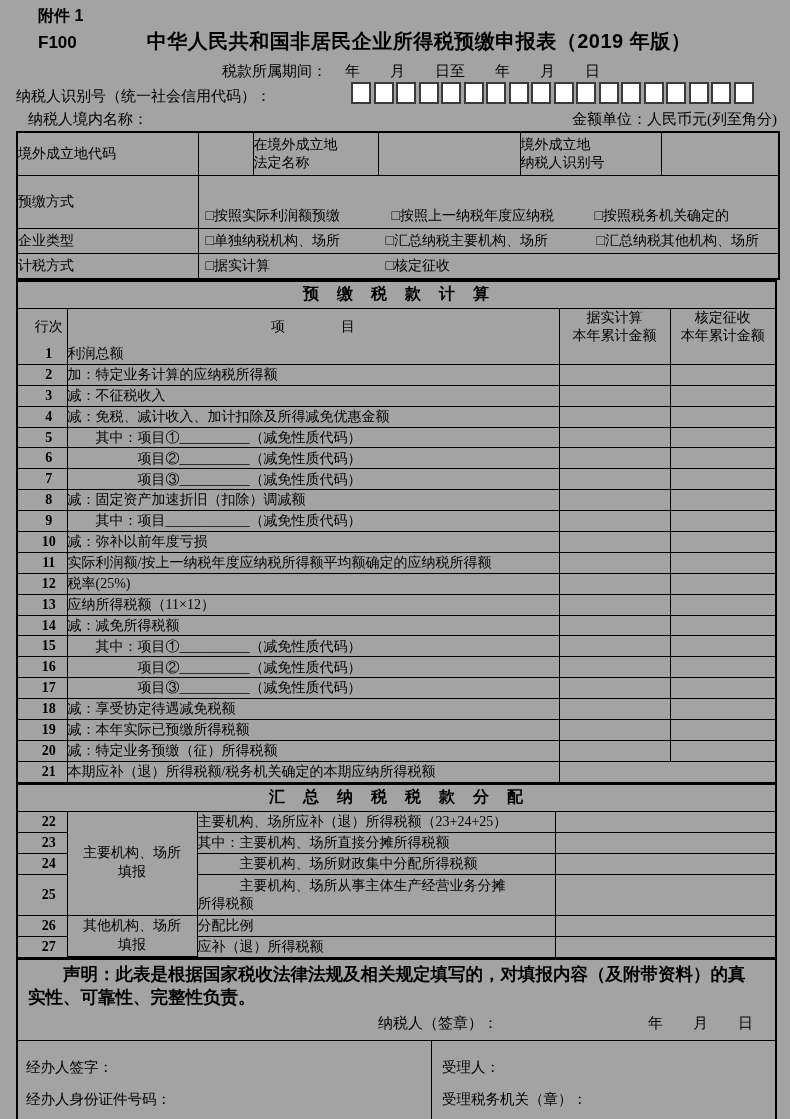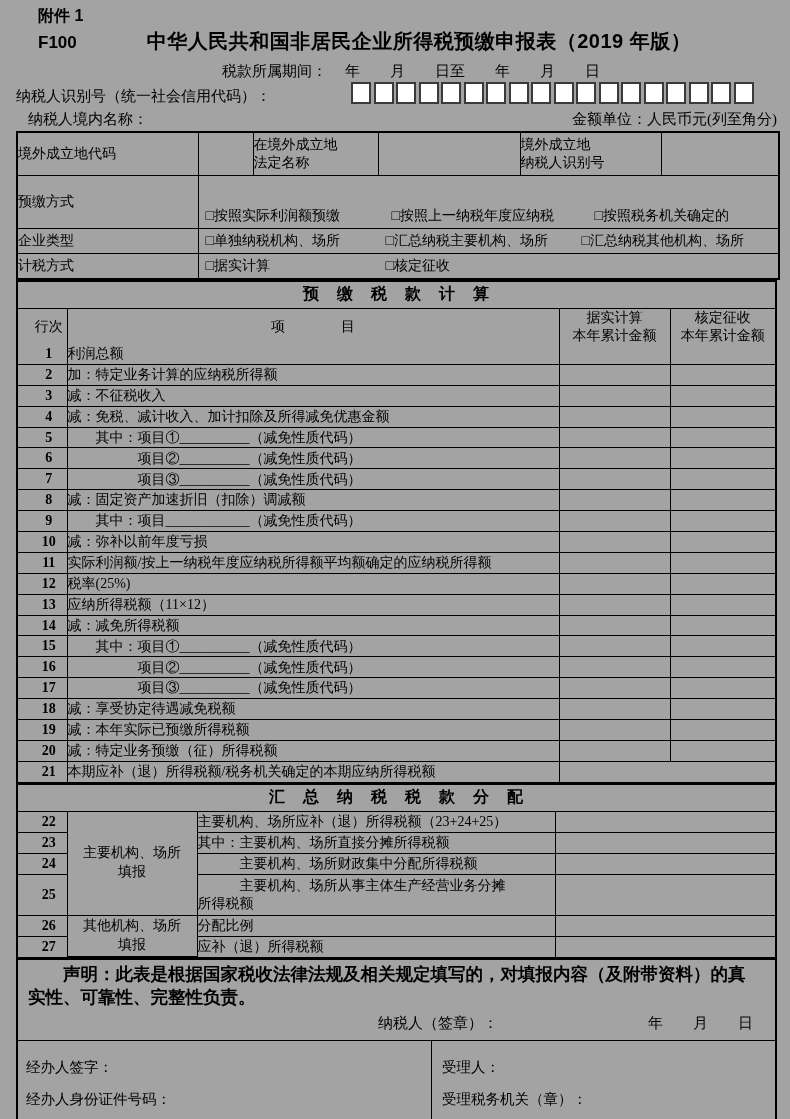--- a/index.html
+++ b/index.html
@@ -30,21 +30,21 @@
   .r2 td{height:52px;}
   .r3 td,.r4 td{height:24px;}
   .c-label{text-align:left;}
   .pre{white-space:pre-line;line-height:1.3;}
   .cell-pad{padding:1px 4px;}
   .opt-cell{position:relative;}
   .opt{position:absolute;display:inline-block;white-space:pre-line;line-height:21px;}
   .r2 .opt{top:5px;margin-top:24px;}
   .r3 .opt,.r4 .opt{top:1px;}
   .o1{left:7px;} .r2 .o2{left:193px;} .r2 .o3{left:396px;}
-  .r3 .o2,.r4 .o2{left:187px;} .r3 .o3{left:383px;font-family:Liberation Serif, serif;}
+  .r3 .o2,.r4 .o2{left:187px;} .r3 .o3{left:398px;font-family:Liberation Serif, serif;}
   
   .main-block{width:757px;margin-left:16px;border:2.5px solid #000;}
   .sec-title{font-weight:bold;font-size:16px;text-align:center;padding:2px 0 3px 0;border-bottom:1px solid #000;letter-spacing:1px;}
   .sec-title.alloc-t{border-top:3px solid #000;}
   .inner-tbl{border-collapse:collapse;table-layout:fixed;width:100%;}
   .inner-tbl td{border:1px solid #000;padding:0;vertical-align:middle;overflow:hidden;}
   .inner-tbl tr td:first-child{border-left:0;padding-left:13px;}
   .inner-tbl tr td:last-child{border-right:0;}
   .inner-tbl tr:first-child td{border-top:0;}
   .inner-tbl tr:last-child td{border-bottom:0;}

